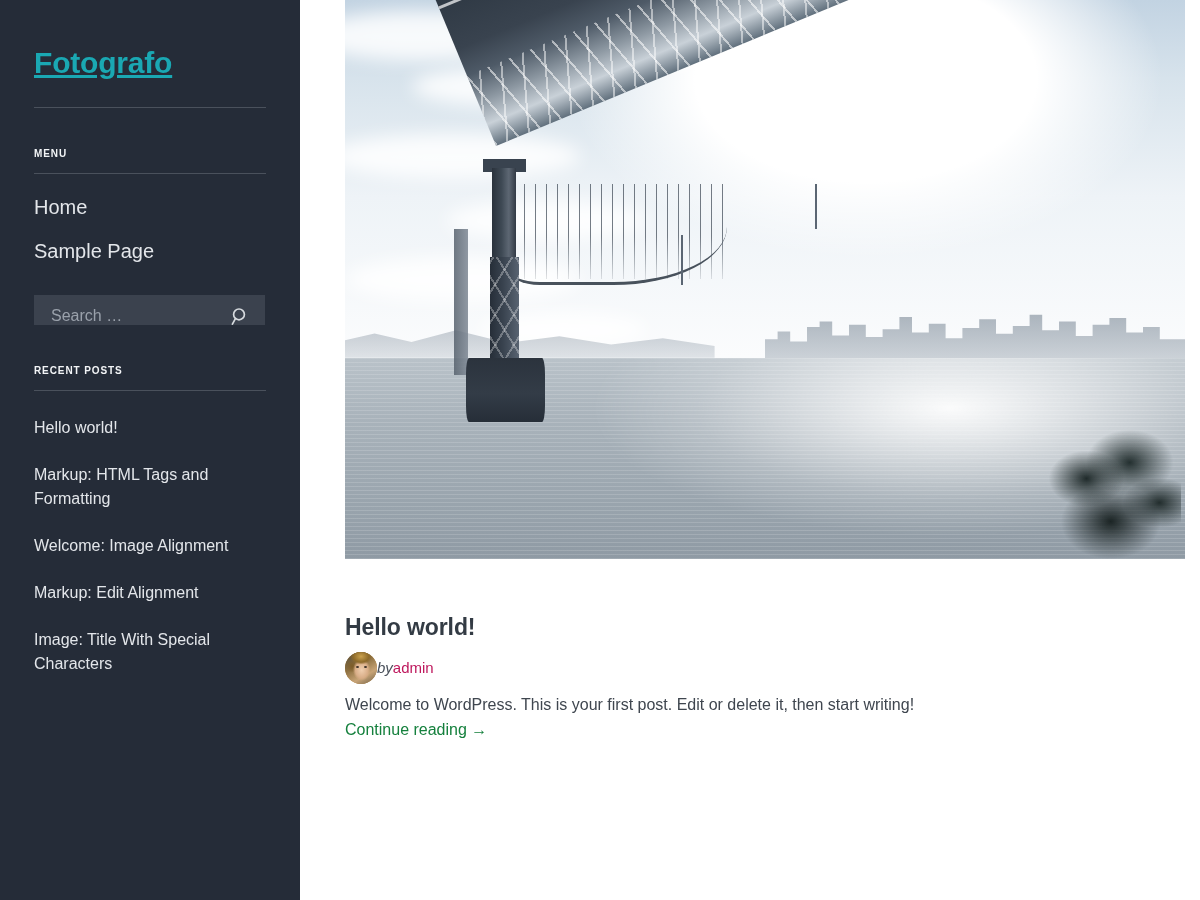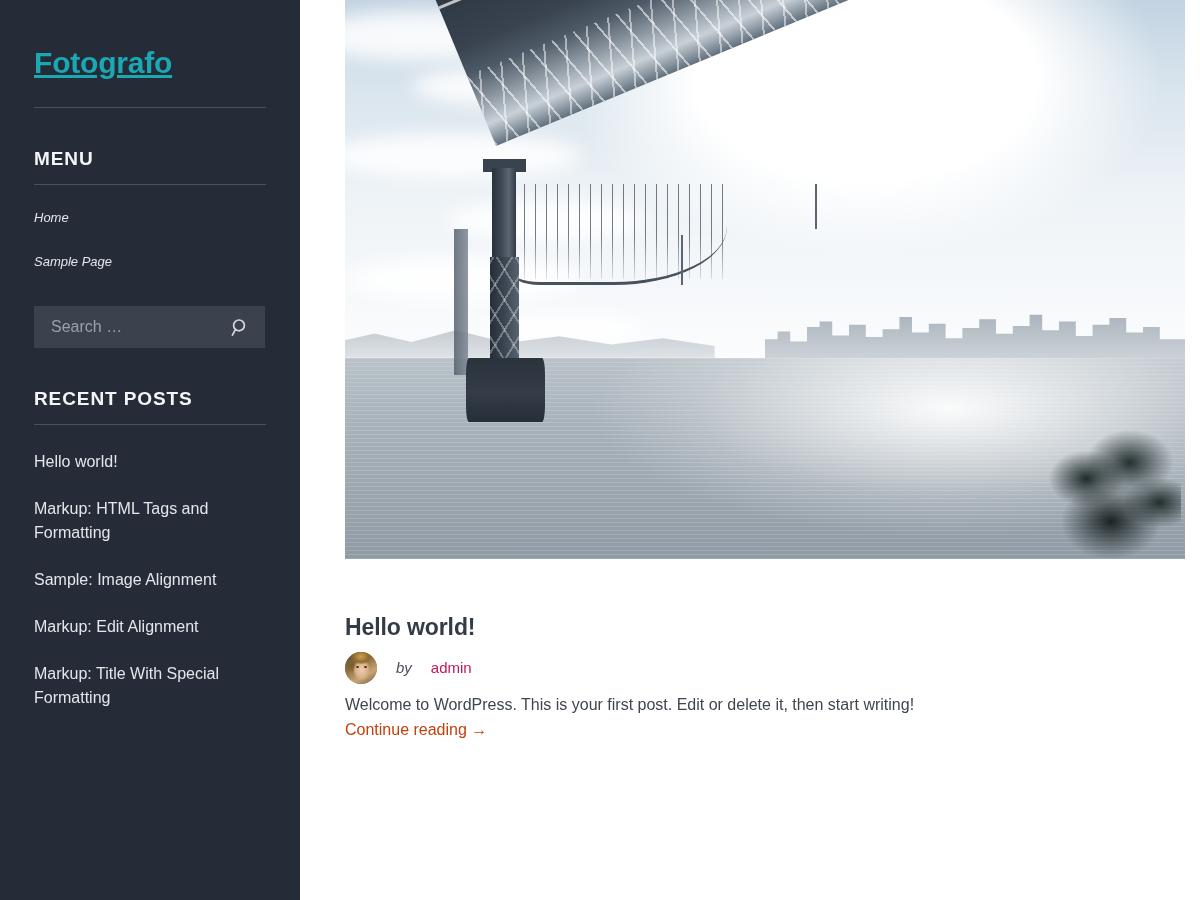--- a/index.html
+++ b/index.html
@@ -42,59 +42,58 @@
 
   .rule {
     height: 1px;
     background: #4a515c;
     margin: 27px 0 0 0;
     width: 232px;
   }
 
   .widget { margin-top: 40px; }
   .widget-title {
-    font-size: 19px;
+    font-size: 10px;
     letter-spacing: 0.9px;
     font-weight: 700;
     color: #f3f5f7;
     text-transform: uppercase;
     margin: 0 0 0 0;
   }
   .widget-title + .rule { margin-top: 14px; }
 
   .nav-list, .widget-list {
     list-style: none;
     margin: 0;
     padding: 0;
   }
   .nav-list li { margin-top: 22px; }
   .nav-list li a {
     color: #e3e6ea;
     text-decoration: none;
-    font-size: 13px;
+    font-size: 20px;
     line-height: 22px;
-    font-style: italic;
   }
 
   .widget-list li { margin-top: 23px; }
   .widget-list li:first-child { margin-top: 25px; }
   .widget-list li a {
     color: #e3e6ea;
     text-decoration: none;
     font-size: 16px;
     line-height: 24px;
     display: block;
   }
 
   
   .search-wrap { margin-top: 33px; }
   .search-form {
     position: relative;
     width: 231px;
-    height: 42px;
+    height: 30px;
     background: #3b424e;
   }
   .search-input {
     width: 231px;
     height: 42px;
     background: transparent;
     border: 0;
     outline: none;
     color: #cfd4da;
     font-size: 16px;
@@ -271,21 +270,21 @@
     font-size: 23px;
     line-height: 28px;
     font-weight: 700;
     color: #333b44;
     letter-spacing: -0.1px;
   }
   .entry-meta {
     margin-top: 11px;
     display: flex;
     align-items: center;
-    gap: 19px;
+    gap: 0;
     font-size: 15px;
     line-height: 20px;
     color: #555c66;
   }
   .avatar {
     width: 32px; height: 32px;
     border-radius: 50%;
     overflow: hidden;
     flex: 0 0 32px;
     position: relative;
@@ -312,21 +311,21 @@
   .author-link { color: #be185d; text-decoration: none; }
 
   .entry-summary {
     margin-top: 8px;
     font-size: 16px;
     line-height: 25px;
     color: #3f464f;
     max-width: 700px;
   }
   .more-link {
-    color: #c2410c;
+    color: #15803d;
     text-decoration: none;
   }
 </style>
 </head>
 <body>
 
 <div id="page">
 
   <aside id="sidebar">
 
@@ -367,27 +366,27 @@
       <h2 class="widget-title">RECENT POSTS</h2>
       <div class="rule"></div>
       <ul class="widget-list">
         <li>
           <a href="#">Hello world!</a>
         </li>
         <li>
           <a href="#">Markup: HTML Tags and Formatting</a>
         </li>
         <li>
-          <a href="#">Sample: Image Alignment</a>
+          <a href="#">Welcome: Image Alignment</a>
         </li>
         <li>
           <a href="#">Markup: Edit Alignment</a>
         </li>
         <li>
-          <a href="#">Markup: Title With Special Formatting</a>
+          <a href="#">Image: Title With Special Characters</a>
         </li>
       </ul>
     </div>
 
     
   </aside>
 
   <main id="content">
 
     <article class="post">

